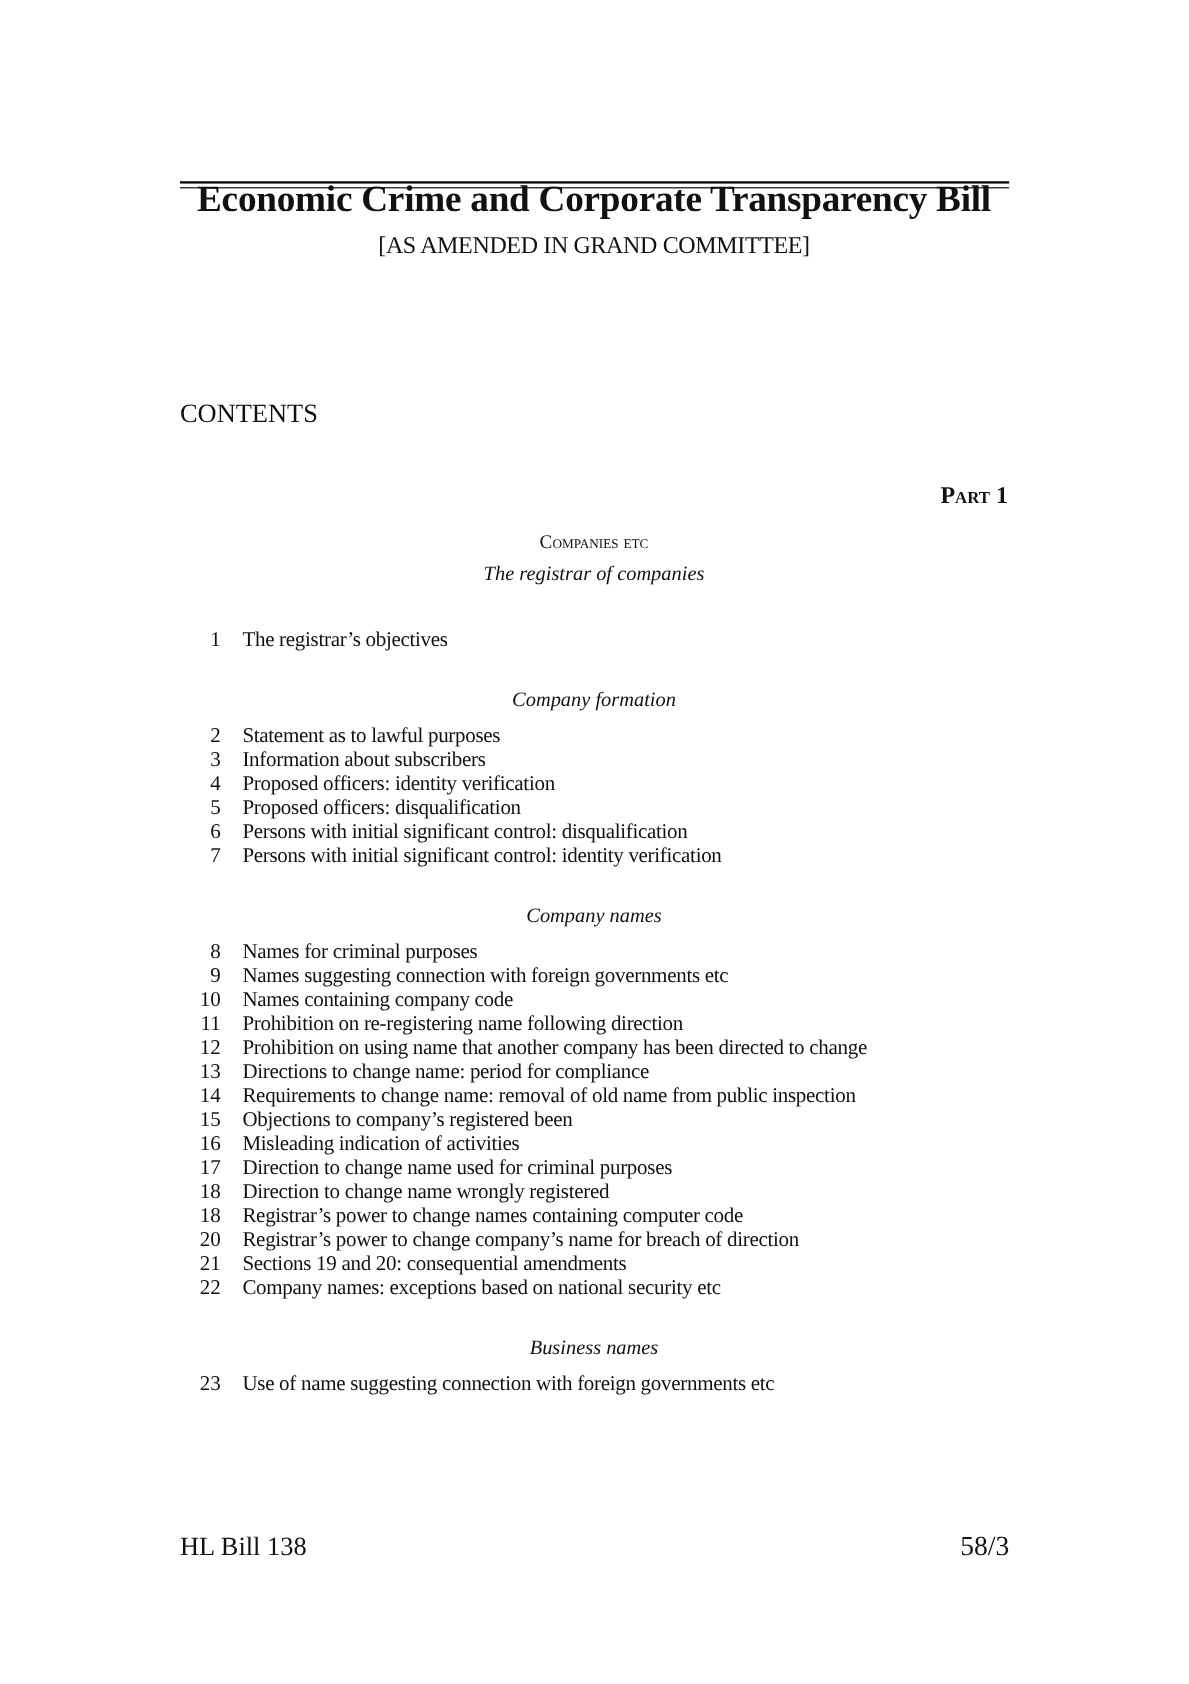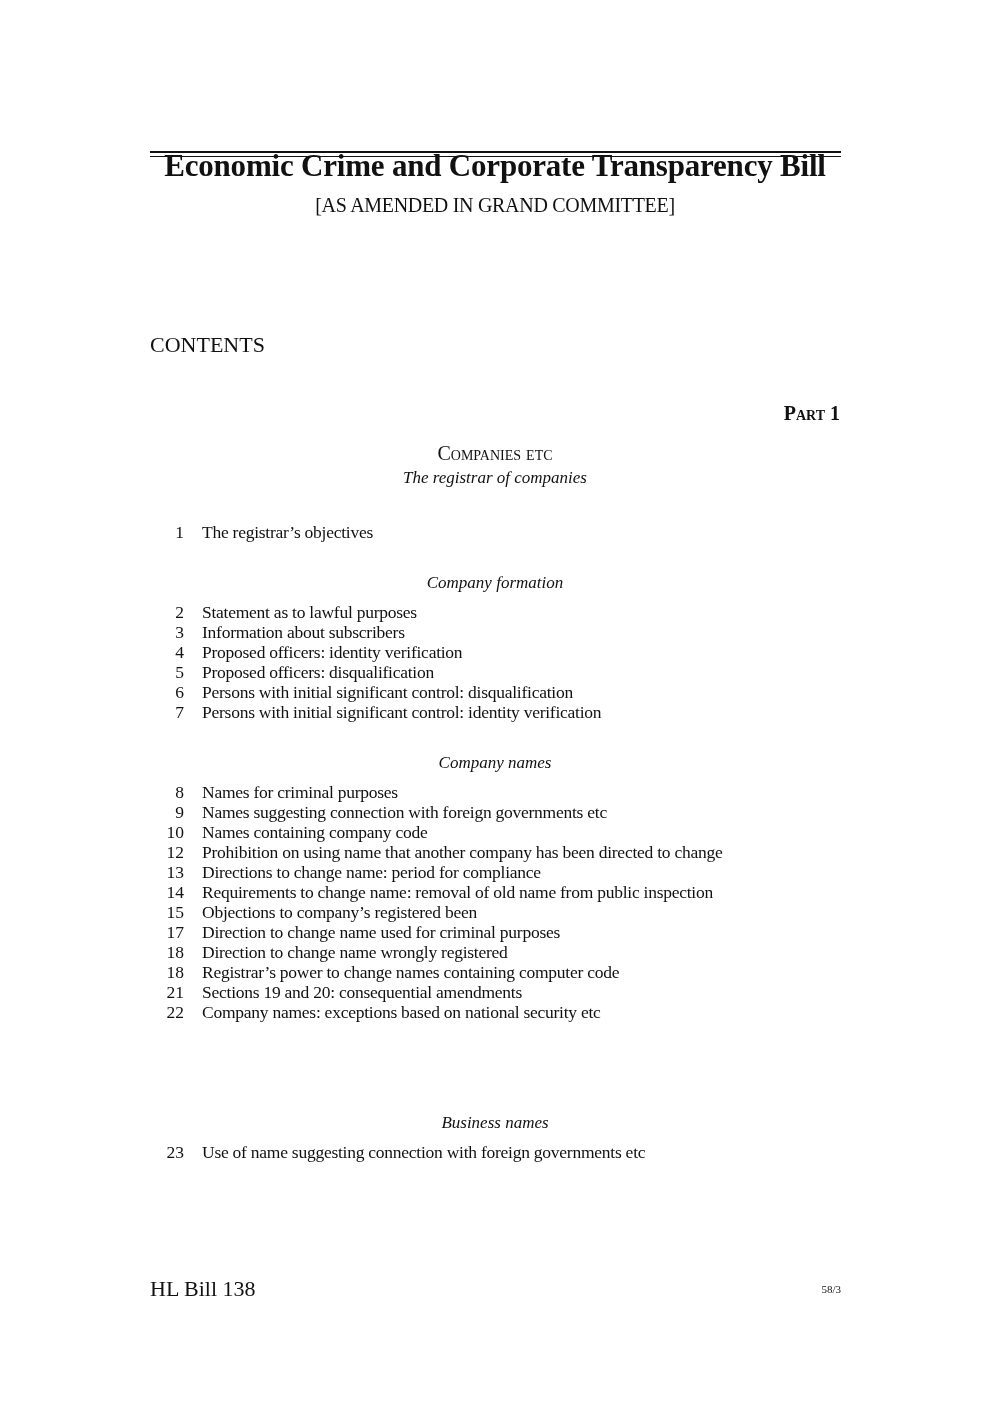--- a/index.html
+++ b/index.html
@@ -22,32 +22,32 @@
     .contents {
       position: absolute; left: 150px; width: 690px; top: 331px;
       text-align: left; font-size: 22px; line-height: 28px;
     }
     .part {
       position: absolute; left: 150px; width: 690px; top: 402px;
       text-align: right; font-size: 20px; font-weight: bold; font-variant: small-caps; line-height: 22px;
     }
     .part-title {
       position: absolute; left: 150px; width: 690px; top: 442px;
-      text-align: center; font-size: 20px; font-variant: small-caps; line-height: 22px;
+      text-align: center; font-size: 16px; font-variant: small-caps; line-height: 22px;
     }
     .heading {
       position: absolute; left: 150px; width: 690px;
       text-align: center; font-size: 17px; font-style: italic; line-height: 22px;
     }
     .list { position: absolute; left: 150px; width: 700px; }
     .row { display: flex; height: 20px; line-height: 20px; font-size: 17.5px; white-space: nowrap; }
     .num { width: 52px; text-align: right; padding-right: 18px; box-sizing: border-box; }
     .text { flex: 1; letter-spacing: -0.25px; }
     .footer-left { position: absolute; left: 150px; top: 1278px; font-size: 22px; line-height: 22px; }
-    .footer-right { position: absolute; right: 150px; top: 1278px; font-size: 11px; line-height: 22px; }
+    .footer-right { position: absolute; right: 150px; top: 1278px; font-size: 23px; line-height: 22px; }
   </style>
 </head>
 <body>
 
 <div class="title">Economic Crime and Corporate Transparency Bill</div>
 <div class="rule1"></div>
 <div class="rule2"></div>
 <div class="subtitle">[AS AMENDED IN GRAND COMMITTEE]</div>
 
 <div class="contents">CONTENTS</div>
@@ -98,46 +98,58 @@
     </div>
   <div class="row">
       <span class="num">9</span>
       <span class="text">Names suggesting connection with foreign governments etc</span>
     </div>
   <div class="row">
       <span class="num">10</span>
       <span class="text">Names containing company code</span>
     </div>
   <div class="row">
+      <span class="num">11</span>
+      <span class="text">Prohibition on re-registering name following direction</span>
+    </div>
+  <div class="row">
       <span class="num">12</span>
       <span class="text">Prohibition on using name that another company has been directed to change</span>
     </div>
   <div class="row">
       <span class="num">13</span>
       <span class="text">Directions to change name: period for compliance</span>
     </div>
   <div class="row">
       <span class="num">14</span>
       <span class="text">Requirements to change name: removal of old name from public inspection</span>
     </div>
   <div class="row">
       <span class="num">15</span>
       <span class="text">Objections to company’s registered been</span>
     </div>
   <div class="row">
+      <span class="num">16</span>
+      <span class="text">Misleading indication of activities</span>
+    </div>
+  <div class="row">
       <span class="num">17</span>
       <span class="text">Direction to change name used for criminal purposes</span>
     </div>
   <div class="row">
       <span class="num">18</span>
       <span class="text">Direction to change name wrongly registered</span>
     </div>
   <div class="row">
       <span class="num">18</span>
       <span class="text">Registrar’s power to change names containing computer code</span>
+    </div>
+  <div class="row">
+      <span class="num">20</span>
+      <span class="text">Registrar’s power to change company’s name for breach of direction</span>
     </div>
   <div class="row">
       <span class="num">21</span>
       <span class="text">Sections 19 and 20: consequential amendments</span>
     </div>
   <div class="row">
       <span class="num">22</span>
       <span class="text">Company names: exceptions based on national security etc</span>
     </div>
 </div>

